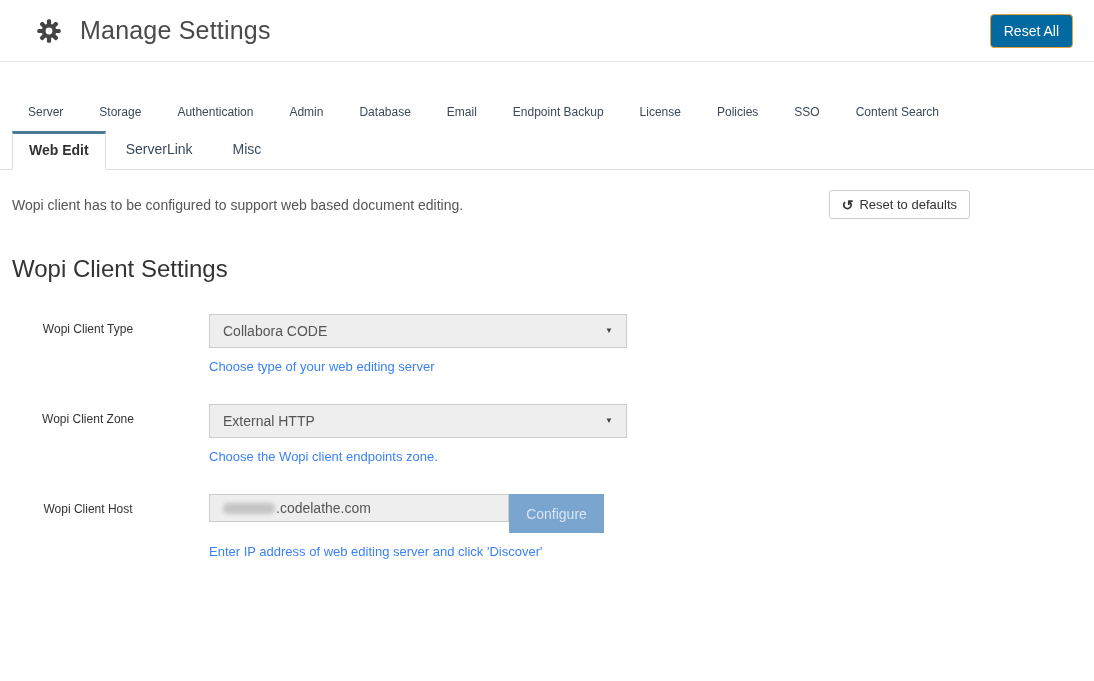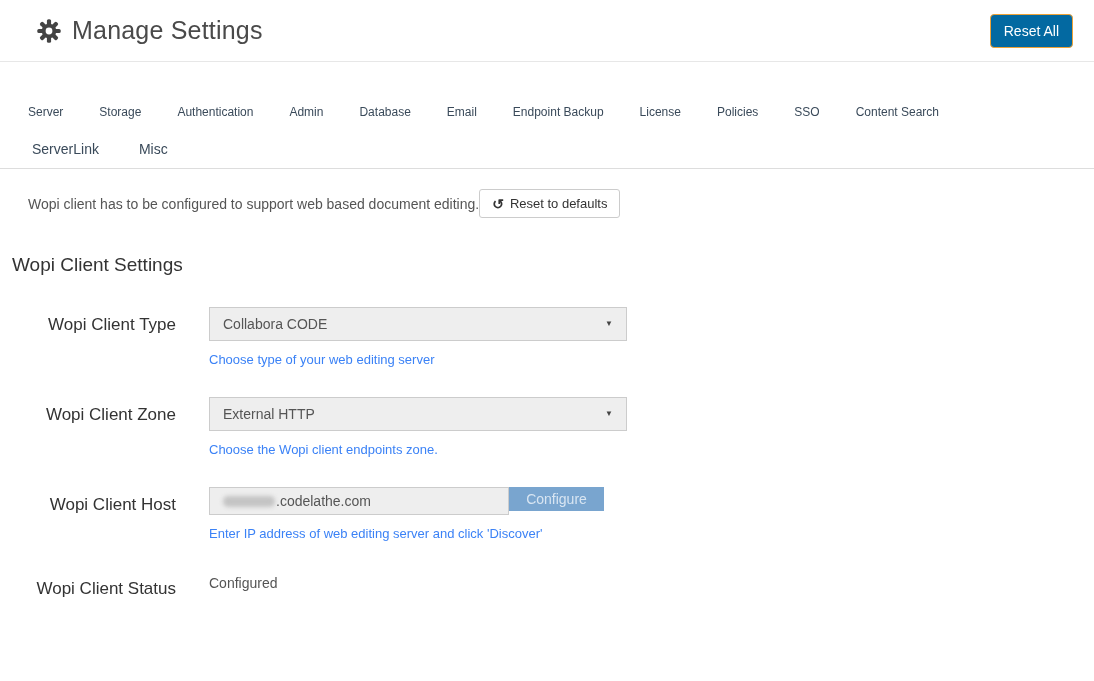--- a/index.html
+++ b/index.html
@@ -7,21 +7,21 @@
   body {
     width: 1094px; height: 681px; overflow: hidden;
     background: #fff; color: #333;
     font-family: "Liberation Sans", sans-serif;
     position: relative;
   }
 
   
   .header {
     height: 62px; border-bottom: 1px solid #e7e7e7;
-    display: flex; align-items: center; padding: 0 21px 0 36px;
+    display: flex; align-items: center; padding: 0 21px 0 36px; gap: 8px;
   }
   .gear-wrap { display: flex; align-items: center; }
   .page-title { font-size: 25px; font-weight: 400; color: #4a4a4a; margin: 0 0 0 10px; letter-spacing: 0.2px; }
   .reset-all-btn {
     margin-left: auto; background: #0369a1; border: 1px solid #eea236; color: #fff;
     font-size: 14px; padding: 8px 13px; border-radius: 4px; cursor: pointer;
     font-family: "Liberation Sans", sans-serif;
   }
 
   
@@ -42,62 +42,62 @@
     padding: 10px 20px 11px; font-size: 14px; color: #3a4a5a; cursor: pointer; white-space: nowrap;
   }
   .tabs-sub li.active {
     font-weight: 700; color: #333; background: #fff;
     border: 1px solid #ddd; border-top: 3px solid #4d7c99; border-bottom: 1px solid #fff;
     margin-bottom: -1px; padding: 8px 16px 11px;
   }
 
   
   .panel-head {
-    display: flex; align-items: flex-start;
-    margin: 20px 28px 0;
+    display: flex; justify-content: space-between; align-items: flex-start;
+    margin: 20px 12px 0;
   }
   .panel-desc { padding-top: 7px; font-size: 14px; color: #555; margin: 0; }
   .reset-defaults-btn {
     margin-right: 112px; background: #fff; border: 1px solid #ccc; border-radius: 3px;
     padding: 6px 12px; font-size: 13px; color: #333; cursor: pointer;
     display: inline-flex; align-items: center; gap: 6px;
     font-family: "Liberation Sans", sans-serif;
   }
   .reset-defaults-btn .undo { font-size: 14px; font-weight: 700; line-height: 1; }
 
   
-  .section-title { margin: 36px 12px 0; font-size: 19px; font-weight: 400; color: #333; }
+  .section-title { margin: 36px 12px 0; font-size: 24px; font-weight: 400; color: #333; }
 
   
   .form { margin-top: 31px; }
   .form-row { display: flex; margin-bottom: 30px; }
   .label-col {
-    width: 176px; flex-shrink: 0; text-align: right; padding-top: 8px;
-    font-size: 17px; color: #333;
+    width: 176px; flex-shrink: 0; text-align: center; padding-top: 8px;
+    font-size: 12px; color: #333;
   }
   .control-col { margin-left: 33px; }
   .select-box {
     width: 418px; height: 34px; background: #eee; border: 1px solid #ccc;
     display: flex; align-items: center; justify-content: space-between;
     padding: 0 13px; font-size: 14px; color: #555; cursor: pointer;
   }
   .caret { font-size: 8px; color: #444; line-height: 1; }
   .help-text { margin-top: 11px; font-size: 13px; color: #3b82f6; }
 
   .input-group { display: flex; }
   .host-input {
     width: 300px; height: 28px; background: #eee; border: 1px solid #ccc;
     display: flex; align-items: center; padding: 0 13px; font-size: 14px; color: #555;
   }
   .redacted {
     display: inline-block; width: 52px; height: 11px; border-radius: 5px;
     background: #c4c4c4; filter: blur(2px); margin-right: 1px;
   }
   .configure-btn {
-    width: 95px; height: 24px; background: #79a5cf; border: 1px solid #79a5cf;
+    width: 95px; height: 39px; background: #79a5cf; border: 1px solid #79a5cf;
     color: #d8e5f2; font-size: 14px; cursor: pointer;
     font-family: "Liberation Sans", sans-serif;
   }
   .status-value { padding-top: 4px; font-size: 14px; color: #555; }
 </style>
 </head>
 <body>
 
 <div class="header">
   <span class="gear-wrap">
@@ -124,20 +124,21 @@
   <li>Database</li>
   <li>Email</li>
   <li>Endpoint Backup</li>
   <li>License</li>
   <li>Policies</li>
   <li>SSO</li>
   <li>Content Search</li>
 </ul>
 
 <ul class="tabs-sub">
+  <li class="active">Web Edit</li>
   <li>ServerLink</li>
   <li>Misc</li>
 </ul>
 
 <div class="panel-head">
   <p class="panel-desc">Wopi client has to be configured to support web based document editing.</p>
   <button class="reset-defaults-btn">
     <span class="undo">↺</span>
     <span>Reset to defaults</span>
   </button>
@@ -176,20 +177,14 @@
         <div class="host-input">
           <span class="redacted"></span>
           <span>.codelathe.com</span>
         </div>
         <button class="configure-btn">Configure</button>
       </div>
       <div class="help-text">Enter IP address of web editing server and click 'Discover'</div>
     </div>
   </div>
 
-  <div class="form-row">
-    <div class="label-col">Wopi Client Status</div>
-    <div class="control-col">
-      <div class="status-value">Configured</div>
-    </div>
-  </div>
 
 </div>
 
 </body></html>

